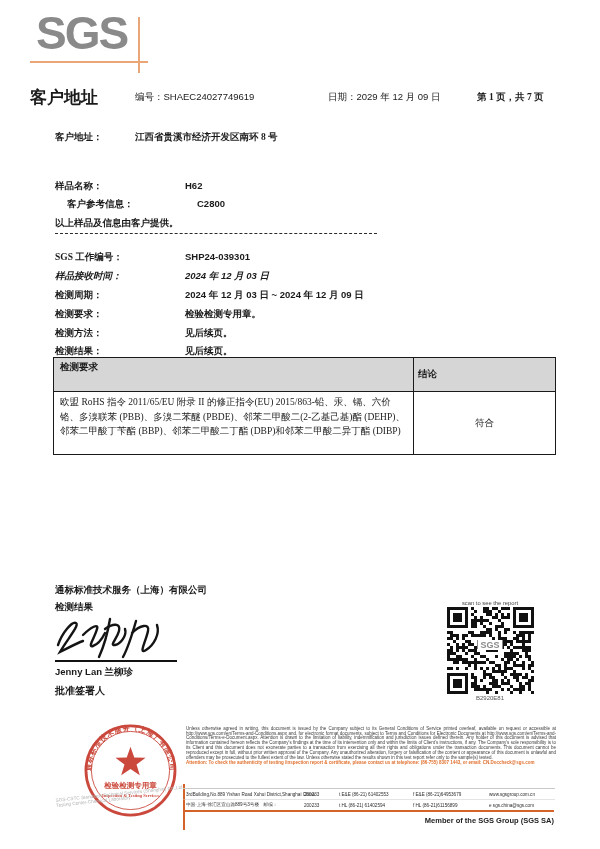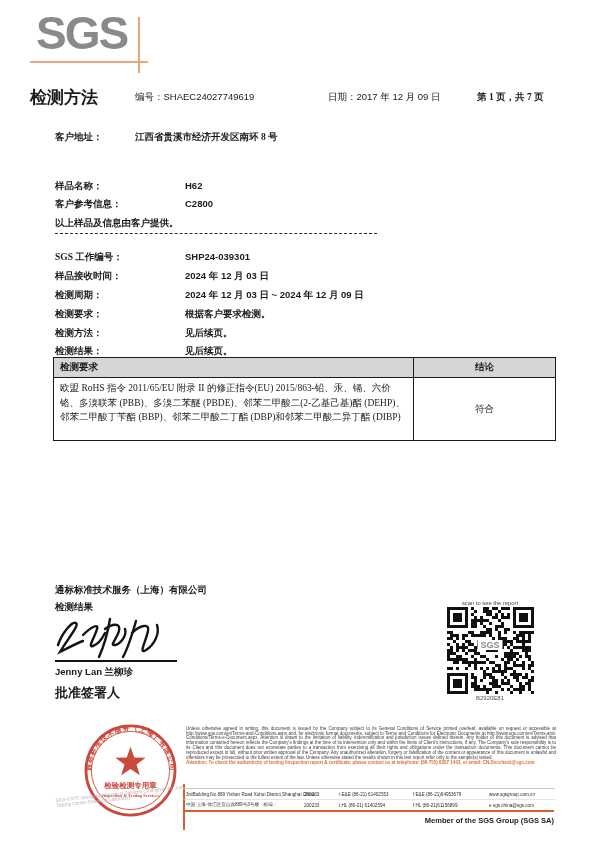--- a/index.html
+++ b/index.html
@@ -29,31 +29,31 @@
   .row .w80 { width:80px; }
   .row .w130 { width:130px; }
   .row .val { font-family:"Liberation Sans","DejaVu Sans",sans-serif; }
   .dashed { left:55px; top:233px; width:322px; border-top:1.5px dashed #2b2b2b; }
 
   
   .rtable { left:53px; top:357px; width:503px; border:1.5px solid #1a1a1a; font-size:9.5px; }
   .rtable .thead { display:flex; background:#d6d6d6; font-weight:bold; border-bottom:1px solid #1a1a1a; }
   .rtable .tbody { display:flex; }
   .rtable .c1 { width:360px; border-right:1px solid #1a1a1a; padding:3px 6px; }
-  .rtable .c2 { flex:1; padding:3px 4px; text-align:center; }
+  .rtable .c2 { flex:1; padding:10px 4px; }
   .rtable .tbody .c1 { line-height:1.55; padding:3px 7px 5px 6px; }
   .rtable .tbody .c2 { display:flex; align-items:center; justify-content:center; min-height:62px; }
 
   
   .sig-company { left:55px; top:584px; font-size:9.5px; font-weight:bold; }
   .sig-auth { left:55px; top:601px; font-size:9.5px; font-weight:bold; }
   .sig-draw { left:52px; top:612px; }
   .sig-line { left:55px; top:660px; width:122px; height:2px; background:#111; }
   .sig-name { left:55px; top:666px; font-size:9.5px; font-weight:bold; font-family:"Liberation Sans","DejaVu Sans",sans-serif; }
-  .sig-title { left:55px; top:684px; font-size:13px; font-weight:bold; }
+  .sig-title { left:55px; top:684px; font-size:10px; font-weight:bold; }
 
   
   .qr-wrap { left:436px; top:599px; width:108px; text-align:center; }
   .scale-half { width:200%; transform:scale(0.5); transform-origin:0 0; }
   .qr-caption { font-size:11.6px; color:#444; font-family:"Liberation Sans","DejaVu Sans",sans-serif; text-align:center; }
   .qr-box { position:relative; width:87px; height:87px; margin:1px auto 0; }
   .qr-label { position:absolute; left:50%; top:50%; transform:translate(-50%,-50%);
     background:#fff; color:#8a8a8a; font-weight:bold; font-size:9px; padding:0 3px;
     font-family:"Liberation Sans","DejaVu Sans",sans-serif; }
   .qr-code-text { font-size:12px; color:#555; font-family:"Liberation Sans","DejaVu Sans",sans-serif; text-align:center; }
@@ -80,36 +80,36 @@
 </style>
 </head>
 <body>
 
 <div class="page">
 
   <div class="abs logo-text">SGS</div>
   <div class="abs logo-hline"></div>
   <div class="abs logo-vline"></div>
 
-  <div class="abs doc-title">检测方法</div>
+  <div class="abs doc-title">客户地址</div>
   <div class="abs hdr-item hdr-no"><span class="lbl">编号：</span><span class="val">SHAEC24027749619</span></div>
-  <div class="abs hdr-item hdr-date"><span class="lbl">日期：</span><span class="val">2017 年 12 月 09 日</span></div>
+  <div class="abs hdr-item hdr-date"><span class="lbl">日期：</span><span class="val">2029 年 12 月 09 日</span></div>
   <div class="abs hdr-item hdr-page">第 1 页，共 7 页</div>
 
   <div class="row" style="top:131px;"><span class="lbl w80">客户地址：</span><span>江西省贵溪市经济开发区南环 8 号</span></div>
 
   <div class="row" style="top:180px;"><span class="lbl w130">样品名称：</span><span class="val">H62</span></div>
-  <div class="row" style="top:198px;"><span class="lbl w130">客户参考信息：</span><span class="val">C2800</span></div>
+  <div class="row" style="top:198px;margin-left:12px;"><span class="lbl w130">客户参考信息：</span><span class="val">C2800</span></div>
   <div class="row" style="top:217px;">以上样品及信息由客户提供。</div>
   <div class="abs dashed"></div>
 
   <div class="row" style="top:251px;"><span class="lbl w130">SGS 工作编号：</span><span class="val">SHP24-039301</span></div>
-  <div class="row" style="top:270px;"><span class="lbl w130">样品接收时间：</span><span class="val">2024 年 12 月 03 日</span></div>
+  <div class="row" style="top:270px;font-style:italic;"><span class="lbl w130">样品接收时间：</span><span class="val">2024 年 12 月 03 日</span></div>
   <div class="row" style="top:289px;"><span class="lbl w130">检测周期：</span><span class="val">2024 年 12 月 03 日 ~ 2024 年 12 月 09 日</span></div>
-  <div class="row" style="top:308px;"><span class="lbl w130">检测要求：</span><span>根据客户要求检测。</span></div>
+  <div class="row" style="top:308px;"><span class="lbl w130">检测要求：</span><span>检验检测专用章。</span></div>
   <div class="row" style="top:345px;"><span class="lbl w130">检测结果：</span><span>见后续页。</span></div>
   <div class="row" style="top:327px;"><span class="lbl w130">检测方法：</span><span>见后续页。</span></div>
 
   <div class="abs rtable">
     <div class="thead">
       <div class="c1">检测要求</div>
       <div class="c2">结论</div>
     </div>
     <div class="tbody">
       <div class="c1">欧盟 RoHS 指令 2011/65/EU 附录 II 的修正指令(EU) 2015/863-铅、汞、镉、六价铬、多溴联苯 (PBB)、多溴二苯醚 (PBDE)、邻苯二甲酸二(2-乙基己基)酯 (DEHP)、邻苯二甲酸丁苄酯 (BBP)、邻苯二甲酸二丁酯 (DBP)和邻苯二甲酸二异丁酯 (DIBP)</div>

